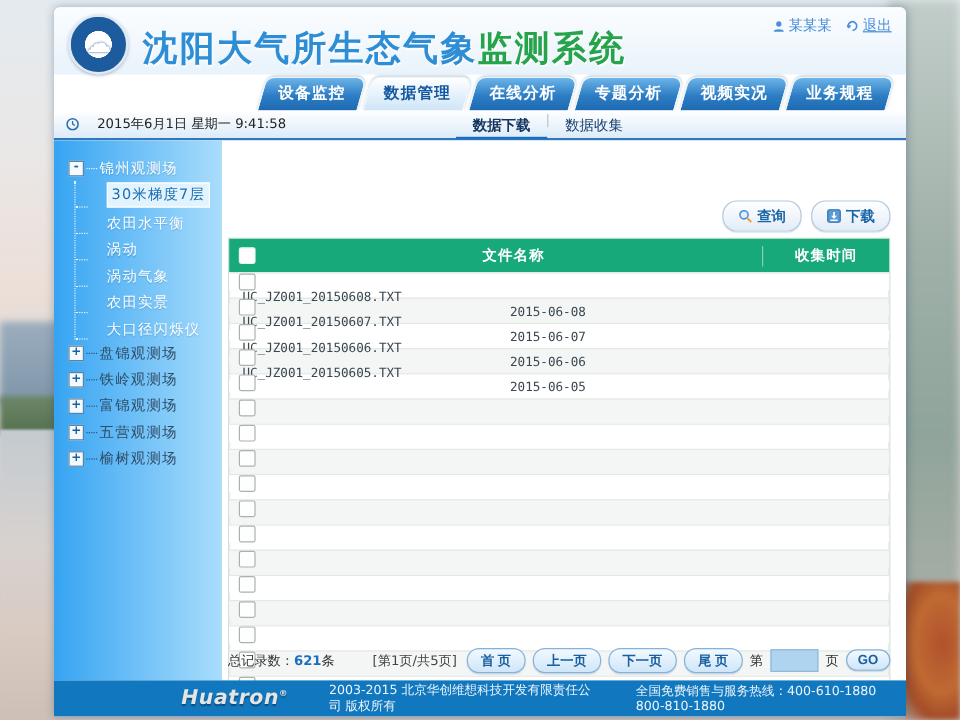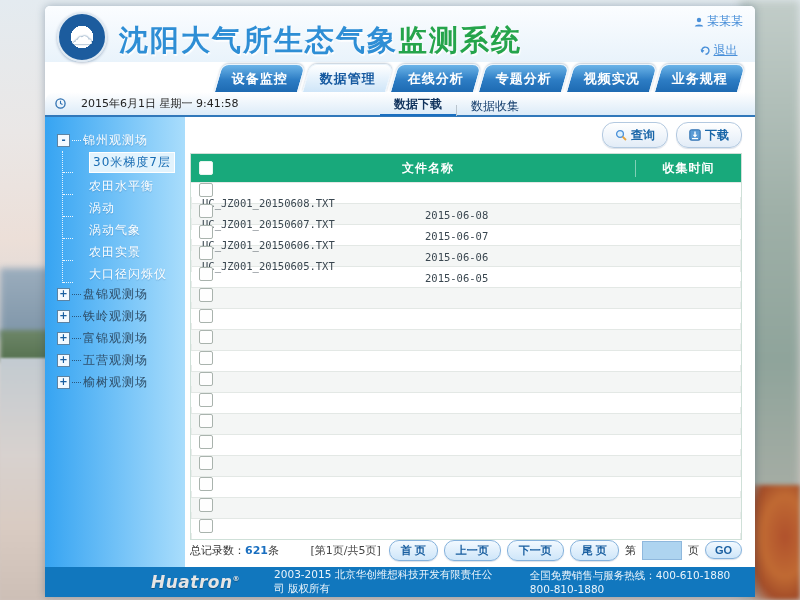--- a/index.html
+++ b/index.html
@@ -33,40 +33,40 @@
   .logo{position:absolute;left:12px;top:6px;width:46px;height:46px;border-radius:50%;
     background:radial-gradient(circle at 50% 50%,#ffffff 0 34%,#1c5c9e 35% 100%);
     border:2px solid #dfe9f2;box-shadow:0 1px 3px rgba(0,40,90,.3);
     display:flex;align-items:center;justify-content:center;}
   .logo .cloud{color:#fff;font-size:22px;line-height:1;text-shadow:0 0 2px #11497e;}
   .title{position:absolute;left:74px;top:15px;font-size:29px;font-weight:bold;letter-spacing:2px;
     text-shadow:1px 2px 1px rgba(255,255,255,.9);}
   .title .t1{color:var(--title-blue,#2e8ed5);}
   .title .t2{color:var(--title-green,#25a44b);}
   .userlinks{position:absolute;right:12px;top:7px;display:flex;gap:12px;align-items:center;
-    font-size:12px;color:var(--link-blue,#4a90d9);flex-direction:column;}
+    font-size:12px;color:var(--link-blue,#4a90d9);}
   .userlinks a{color:var(--link-blue,#4a90d9);text-decoration:none;display:flex;gap:3px;align-items:center;}
   .userlinks .logout span{text-decoration:underline;}
   
   .tabrow{position:absolute;top:56px;left:0;right:0;height:30px;display:flex;
     justify-content:flex-end;align-items:flex-end;padding-right:13px;gap:4px;}
   .tab{height:27px;line-height:27px;padding:0 13px;transform:skewX(-16deg);
     border-radius:7px 9px 0 0;font-size:13px;font-weight:bold;cursor:pointer;
     background:linear-gradient(180deg,#6cb4e8 0%,#2d7dc4 55%,#1d6ab2 100%);
     color:#fff;border:1px solid #eaf4fc;border-bottom:none;box-shadow:0 -1px 2px rgba(0,50,100,.25);}
   .tab .tl{display:inline-block;transform:skewX(16deg);letter-spacing:1px;}
   .tab.active{background:linear-gradient(180deg,#ffffff 0%,#e8f3fc 45%,#cfe5f8 100%);
     color:#14589f;}
   
   .subbar{position:absolute;top:86px;left:0;right:0;height:23px;
     background:linear-gradient(180deg,#ffffff,#dcebf8);
     border-bottom:2px solid #3178ba;border-radius:10px 0 0 0;}
   .datetime{position:absolute;left:10px;top:4px;font-size:11px;color:#222;
     display:flex;gap:15px;align-items:center;}
-  .subtabs{position:absolute;left:335px;top:3px;font-size:12px;display:flex;align-items:flex-end;}
+  .subtabs{position:absolute;left:335px;top:3px;font-size:12px;display:flex;align-items:flex-start;}
   .subtab{padding:1px 14px;color:#163f6d;cursor:pointer;}
   .subtab.active{font-weight:bold;border-bottom:2px solid #1a6fc0;color:#12345e;}
   .subsep{width:1px;height:11px;background:#b9c4cd;}
   
   .bodywrap{position:absolute;top:111px;left:0;right:0;bottom:30px;display:flex;}
   .sidebar{width:140px;background:linear-gradient(90deg,var(--sidebar-from,#36a4f2),var(--sidebar-to,#a9ddfc));
     padding-top:12px;box-sizing:border-box;overflow:hidden;}
   .tnode{margin:1px 0 1px 12px;font-size:12px;}
   .tnode-head{display:flex;align-items:center;gap:2px;height:21px;cursor:pointer;}
   .box{width:11px;height:11px;flex:0 0 11px;background:#f2f9ff;border:1px solid #5c83a3;
@@ -75,21 +75,21 @@
   .tnode.collapsed .conn{border-top-color:rgba(35,65,95,.8);}
   .tnode .lbl{color:#fff;letter-spacing:1px;text-shadow:0 1px 1px rgba(0,60,120,.25);}
   .tnode.collapsed .lbl{color:#2e4d68;text-shadow:none;}
   .tchildren{margin-left:5px;border-left:1px dotted rgba(255,255,255,.85);}
   .tchild{display:flex;align-items:flex-end;gap:16px;height:22px;cursor:pointer;}
   .tchild .conn{width:10px;}
   .tchild .lbl{color:#fff;letter-spacing:1px;text-shadow:0 1px 1px rgba(0,60,120,.25);}
   .tchild.selected .lbl{background:var(--selected-tree-bg,#e2f3fd);color:#176cb3;
     padding:1px 3px;border:1px solid #fff;text-shadow:none;}
   
-  .main{flex:1;position:relative;padding:4px 13px 0 5px;box-sizing:border-box;background:#fff;}
+  .main{flex:1;position:relative;padding:4px 13px 0 5px;box-sizing:border-box;background:#fff;margin-top:45px;}
   .toolbar{height:26px;display:flex;justify-content:flex-end;gap:8px;padding:1px 0 5px;}
   .btn{display:flex;align-items:center;gap:4px;padding:2px 12px;border:1px solid #b3c9e0;
     border-radius:12px;background:linear-gradient(180deg,#ffffff,#e2ecf7);
     color:#1a66a8;font-weight:bold;font-size:12px;cursor:pointer;box-shadow:0 1px 1px rgba(0,50,100,.15);}
   
   .tbl{border:1px solid #cfe0d8;}
   .thead{display:flex;background:var(--header-green,#18a97b);color:#fff;font-weight:bold;
     font-size:12px;height:28px;align-items:center;letter-spacing:1px;}
   .hc-check{width:30px;display:flex;justify-content:center;}
   .hc-name{flex:1;text-align:center;}

